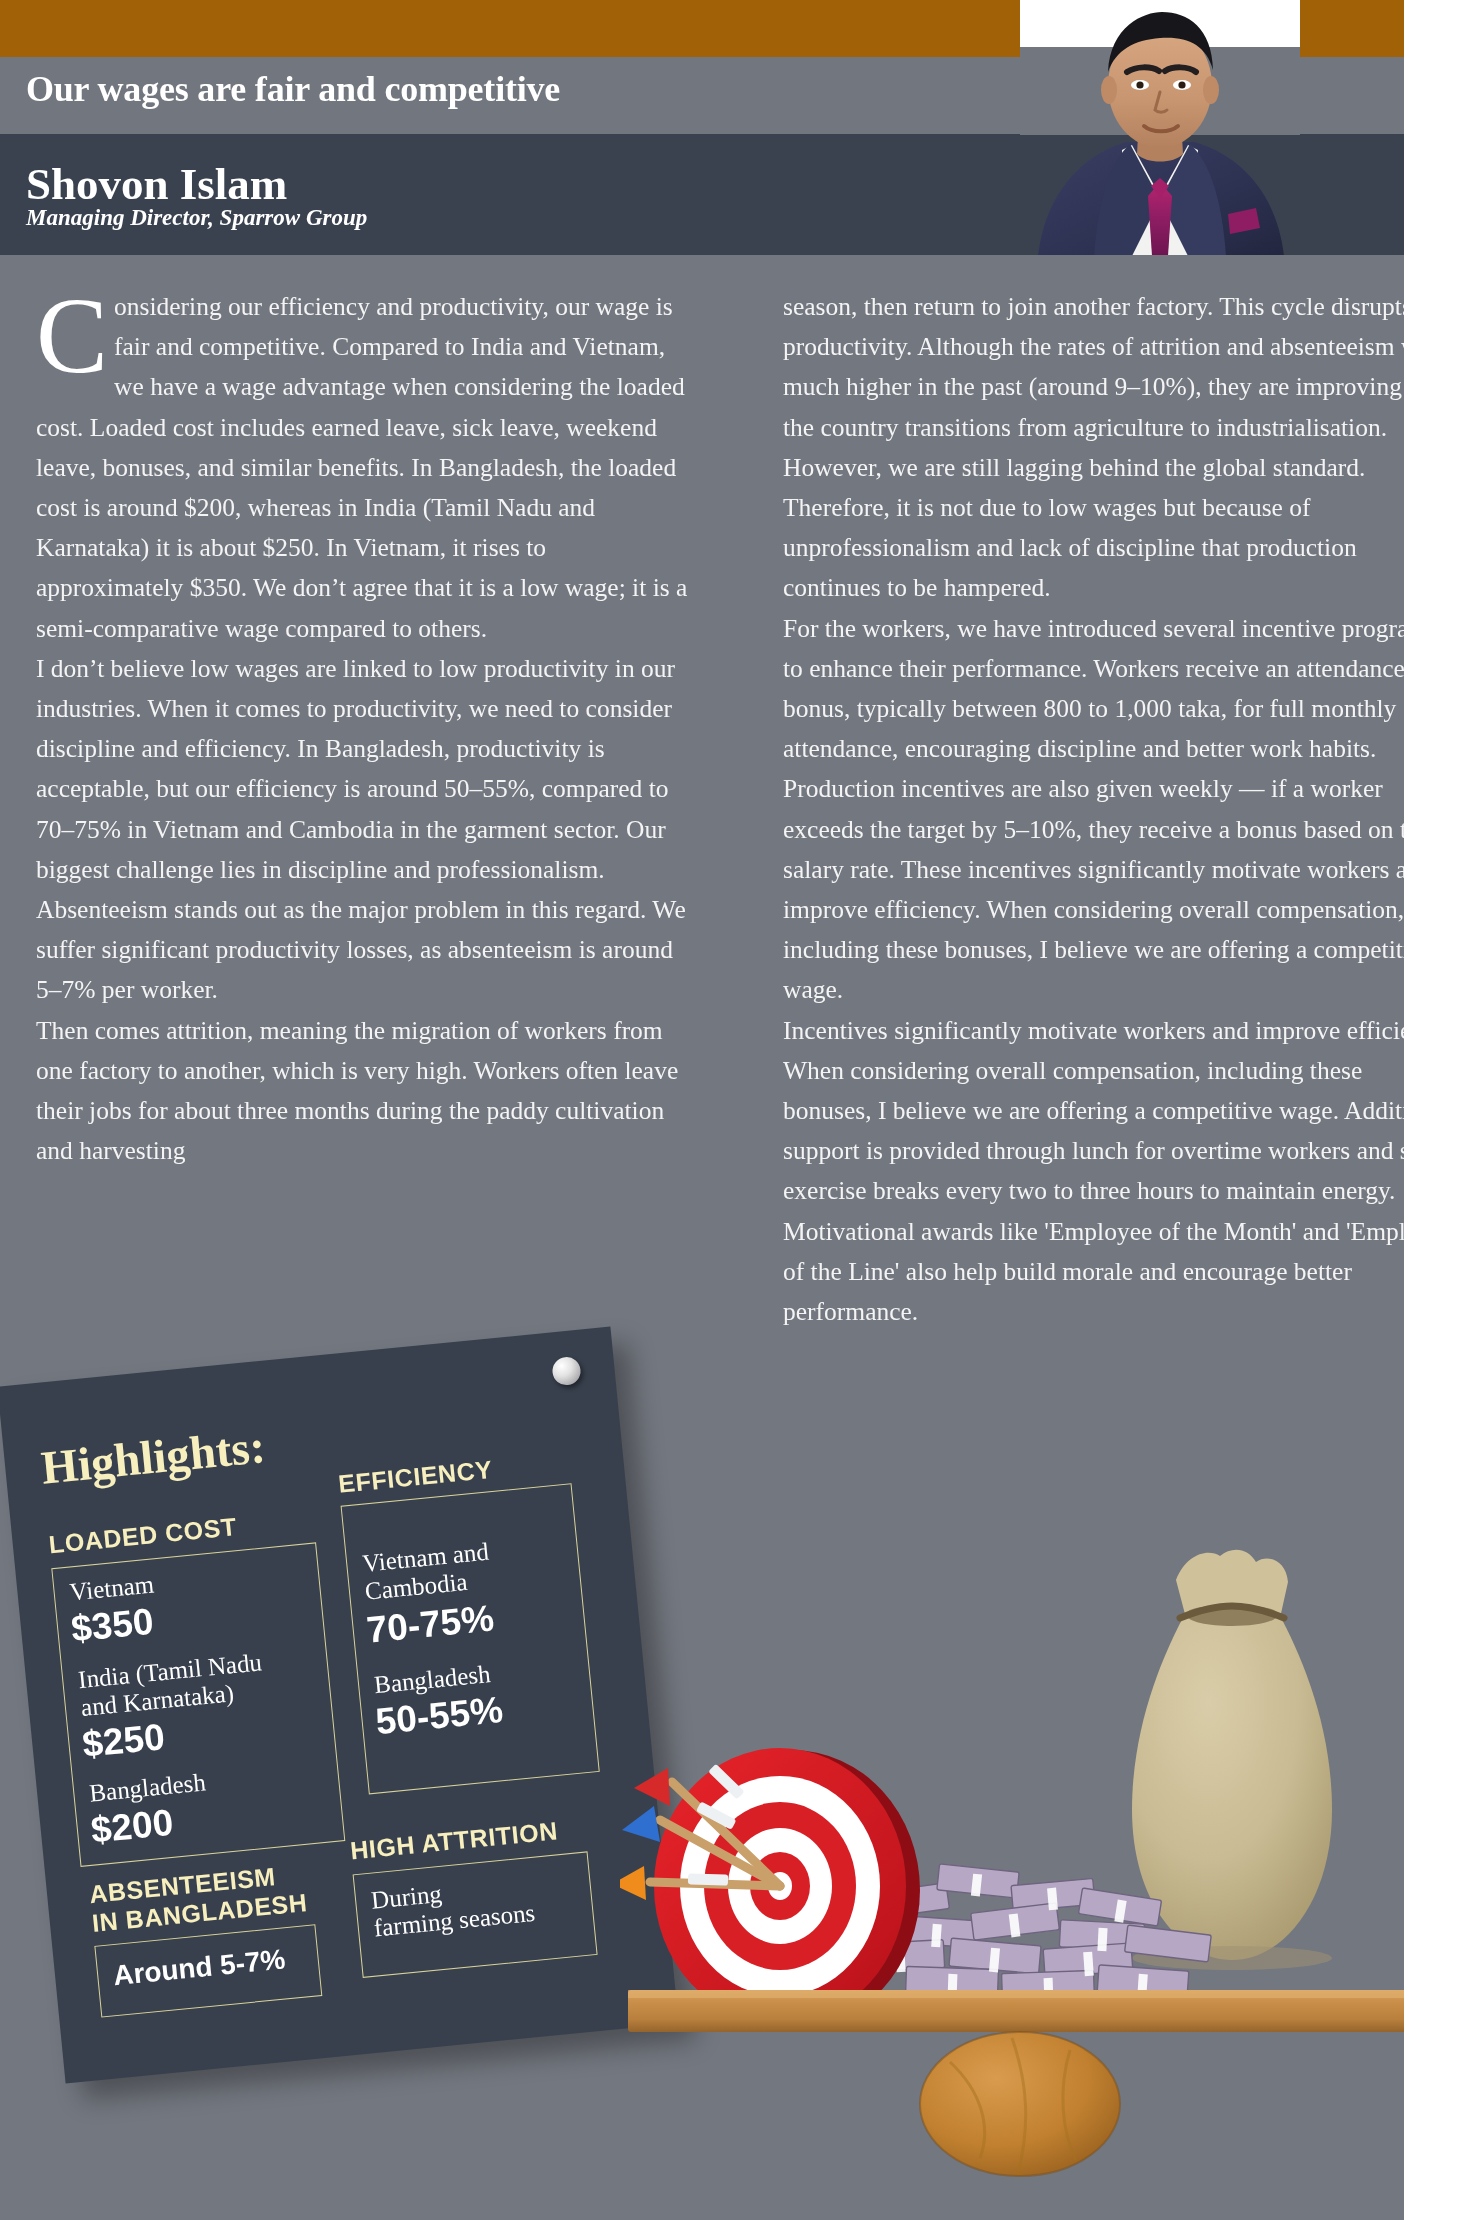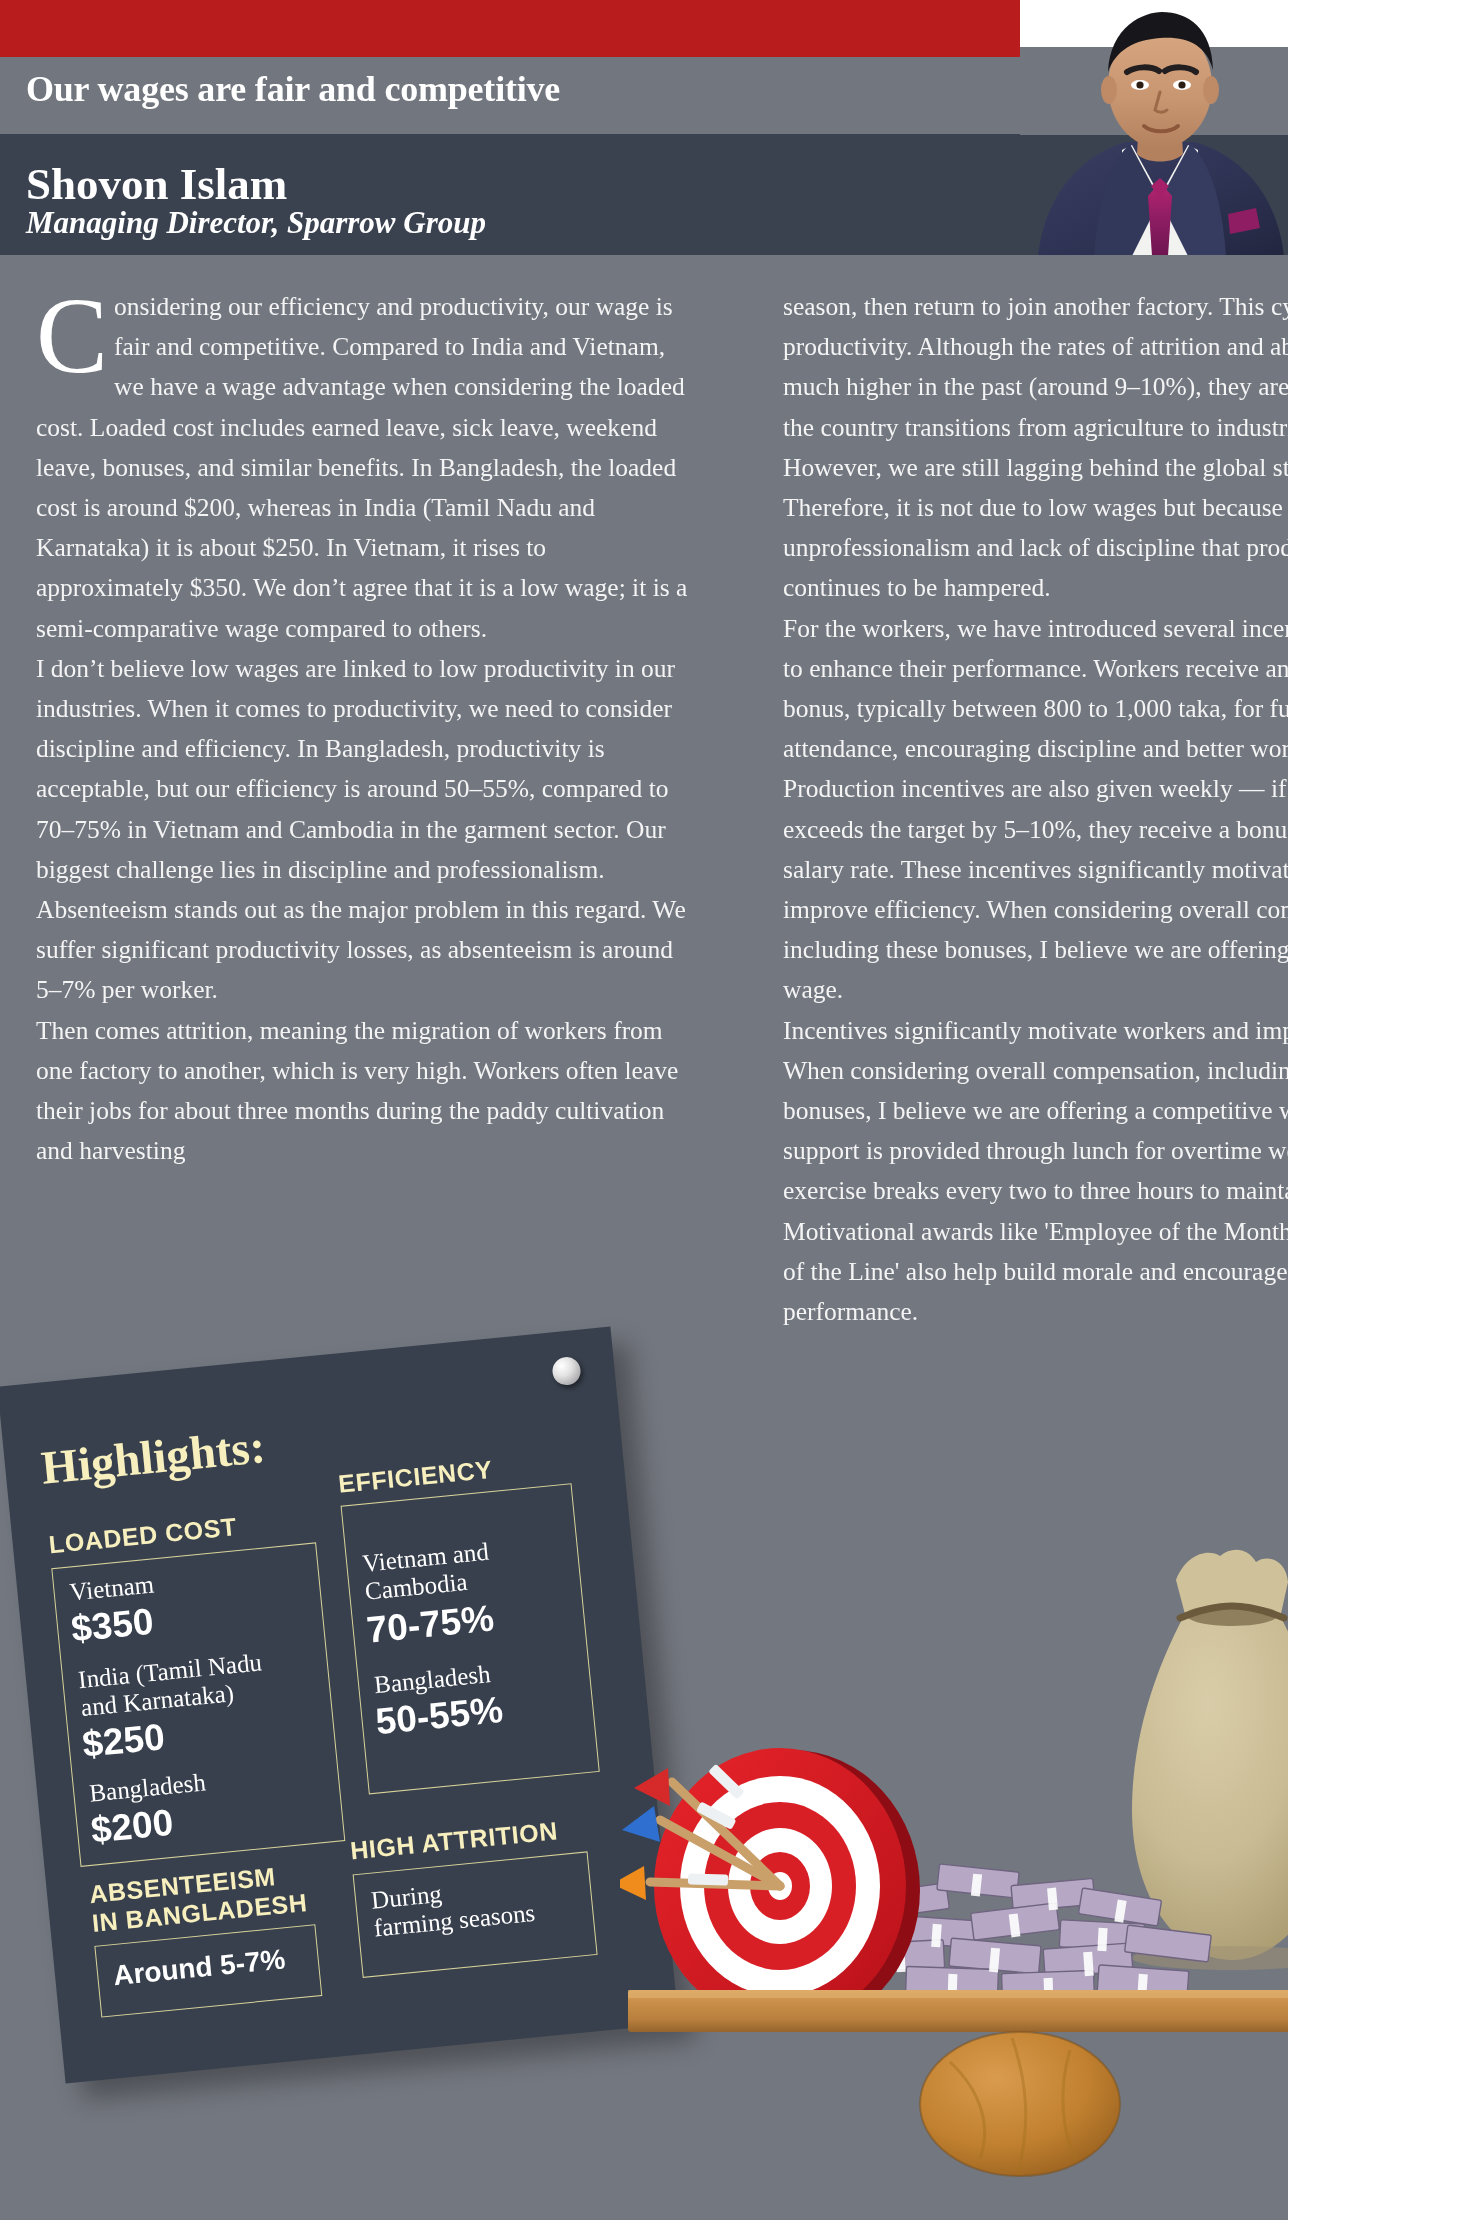--- a/index.html
+++ b/index.html
@@ -7,24 +7,24 @@
 
   html, body {
     width: 1460px;
     height: 2220px;
     background: #ffffff;
     font-family: "Liberation Serif", serif;
   }
 
   #page {
     position: relative;
-    width: 1288px;
+    width: 1404px;
     height: 2220px;
     overflow: hidden;
-    background: #b91c1c;
+    background: #a16207;
   }
 
   
   .title-band {
     position: absolute;
     left: 0; top: 57px;
     width: 1460px; height: 77px;
     background: #72767e;
   }
   .byline-band {
@@ -53,21 +53,21 @@
     font-size: 45px;
     color: #ffffff;
     white-space: nowrap;
   }
   .author-role {
     position: absolute;
     left: 26px; top: 205px;
     font-family: "Liberation Serif", serif;
     font-weight: 700;
     font-style: italic;
-    font-size: 31px;
+    font-size: 23px;
     color: #ffffff;
     white-space: nowrap;
   }
 
   
   .portrait {
     position: absolute;
     left: 1020px; top: 0px;
     width: 280px; height: 256px;
     overflow: hidden;

